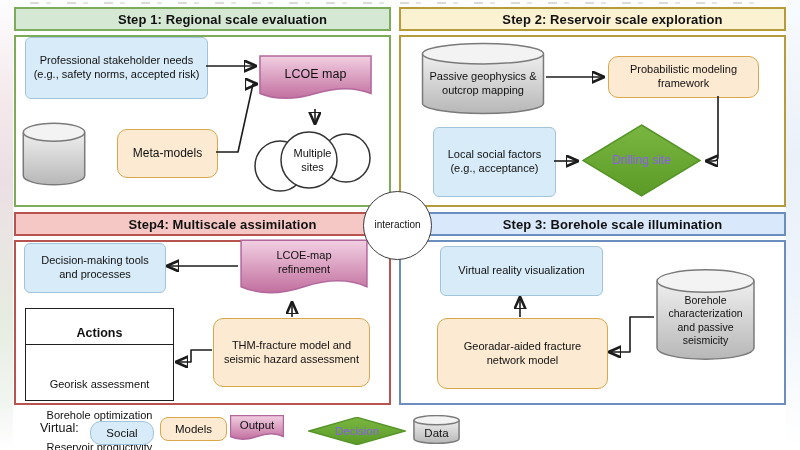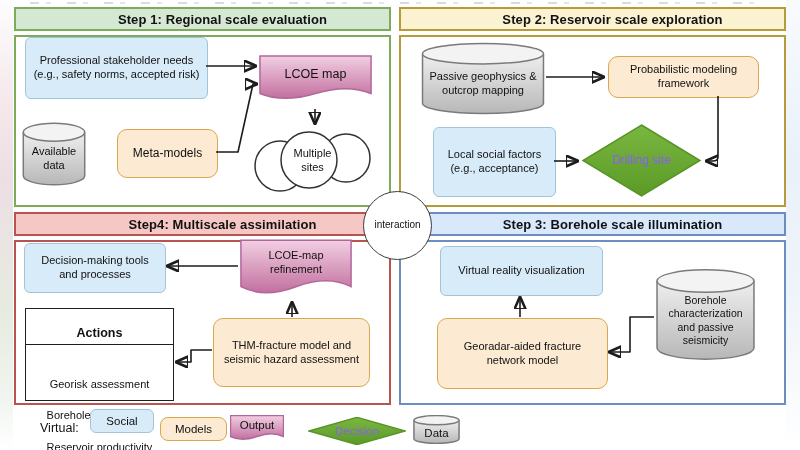--- a/index.html
+++ b/index.html
@@ -101,22 +101,20 @@
   <div class="node box-blue" style="left:25px;top:37px;width:181px;height:60px;">
     <span>Professional stakeholder needs
 (e.g., safety norms, accepted risk)</span>
   </div>
 
   <div class="node shape-node" style="left:22px;top:122px;width:64px;height:64px;">
     <svg class="shape" viewBox="0 0 100 100" preserveAspectRatio="none">
       <path d="M2,16 V84 A48,14 0 0 0 98,84 V16" fill="url(#gGray)" stroke="#7a7a7a" stroke-width="1.5" vector-effect="non-scaling-stroke"></path>
       <ellipse cx="50" cy="16" rx="48" ry="14" fill="#f3f3f3" stroke="#7a7a7a" stroke-width="1.5" vector-effect="non-scaling-stroke"></ellipse>
     </svg>
-    <span class="label" style="padding-top:9px;">Available
-data</span>
   </div>
 
   <div class="node box-orange" style="left:117px;top:129px;width:99px;height:47px;font-size:12px;text-align:right;">
     <span>Meta-models</span>
   </div>
 
   <div class="node shape-node" style="left:259px;top:55px;width:113px;height:50px;font-size:12.5px;">
     <svg class="shape" viewBox="0 0 120 52" preserveAspectRatio="none">
       <path d="M1,1 H119 V40 Q94,30 60,40 T1,40 Z" fill="url(#gPink)" stroke="#b2679c" stroke-width="1.5" vector-effect="non-scaling-stroke"></path>
     </svg>
@@ -157,21 +155,21 @@
       <polygon points="60,1 119,36 60,71 1,36" fill="url(#gGreen)" stroke="#569427" stroke-width="1.5" vector-effect="non-scaling-stroke"></polygon>
     </svg>
     <span class="label">Drilling site</span>
   </div>
 
   <div class="node box-blue" style="left:24px;top:243px;width:140px;height:48px;">
     <span>Decision-making tools
 and processes</span>
   </div>
 
-  <div class="node shape-node" style="left:240px;top:239px;width:112px;height:62px;">
+  <div class="node shape-node" style="left:240px;top:239px;width:128px;height:62px;">
     <svg class="shape" viewBox="0 0 120 52" preserveAspectRatio="none">
       <path d="M1,1 H119 V40 Q94,30 60,40 T1,40 Z" fill="url(#gPink)" stroke="#b2679c" stroke-width="1.5" vector-effect="non-scaling-stroke"></path>
     </svg>
     <span class="label" style="padding-bottom:14px;">LCOE-map
 refinement</span>
   </div>
 
   <div class="node actions-box" style="left:25px;top:308px;width:147px;height:91px;">
     <div class="actions-title">Actions</div>
     <div class="actions-list">
@@ -225,21 +223,21 @@
     <path d="M554,161 H577" marker-end="url(#ah)"></path>
     <path d="M238,266 H168" marker-end="url(#ah)"></path>
     <path d="M292,317 V303" marker-end="url(#ah)"></path>
     <path d="M212,350 H191 V362 H177" marker-end="url(#ah)"></path>
     <path d="M520,317 V298" marker-end="url(#ah)"></path>
     <path d="M654,317 H630 V352 H610" marker-end="url(#ah)"></path>
   </svg>
 
   <div class="legend-label" style="left:40px;top:421px;">Virtual:</div>
 
-  <div class="node box-blue legend-chip" style="left:90px;top:409px;width:62px;height:22px;">
+  <div class="node box-blue legend-chip" style="left:90px;top:421px;width:62px;height:22px;border-radius:11px;">
     <span>Social</span>
   </div>
 
   <div class="node box-orange legend-chip" style="left:160px;top:417px;width:65px;height:22px;border-radius:8px;">
     <span>Models</span>
   </div>
 
   <div class="node shape-node legend-chip" style="left:230px;top:415px;width:54px;height:28px;">
     <svg class="shape" viewBox="0 0 120 52" preserveAspectRatio="none">
       <path d="M1,1 H119 V40 Q94,30 60,40 T1,40 Z" fill="url(#gPink)" stroke="#b2679c" stroke-width="1.5" vector-effect="non-scaling-stroke"></path>

